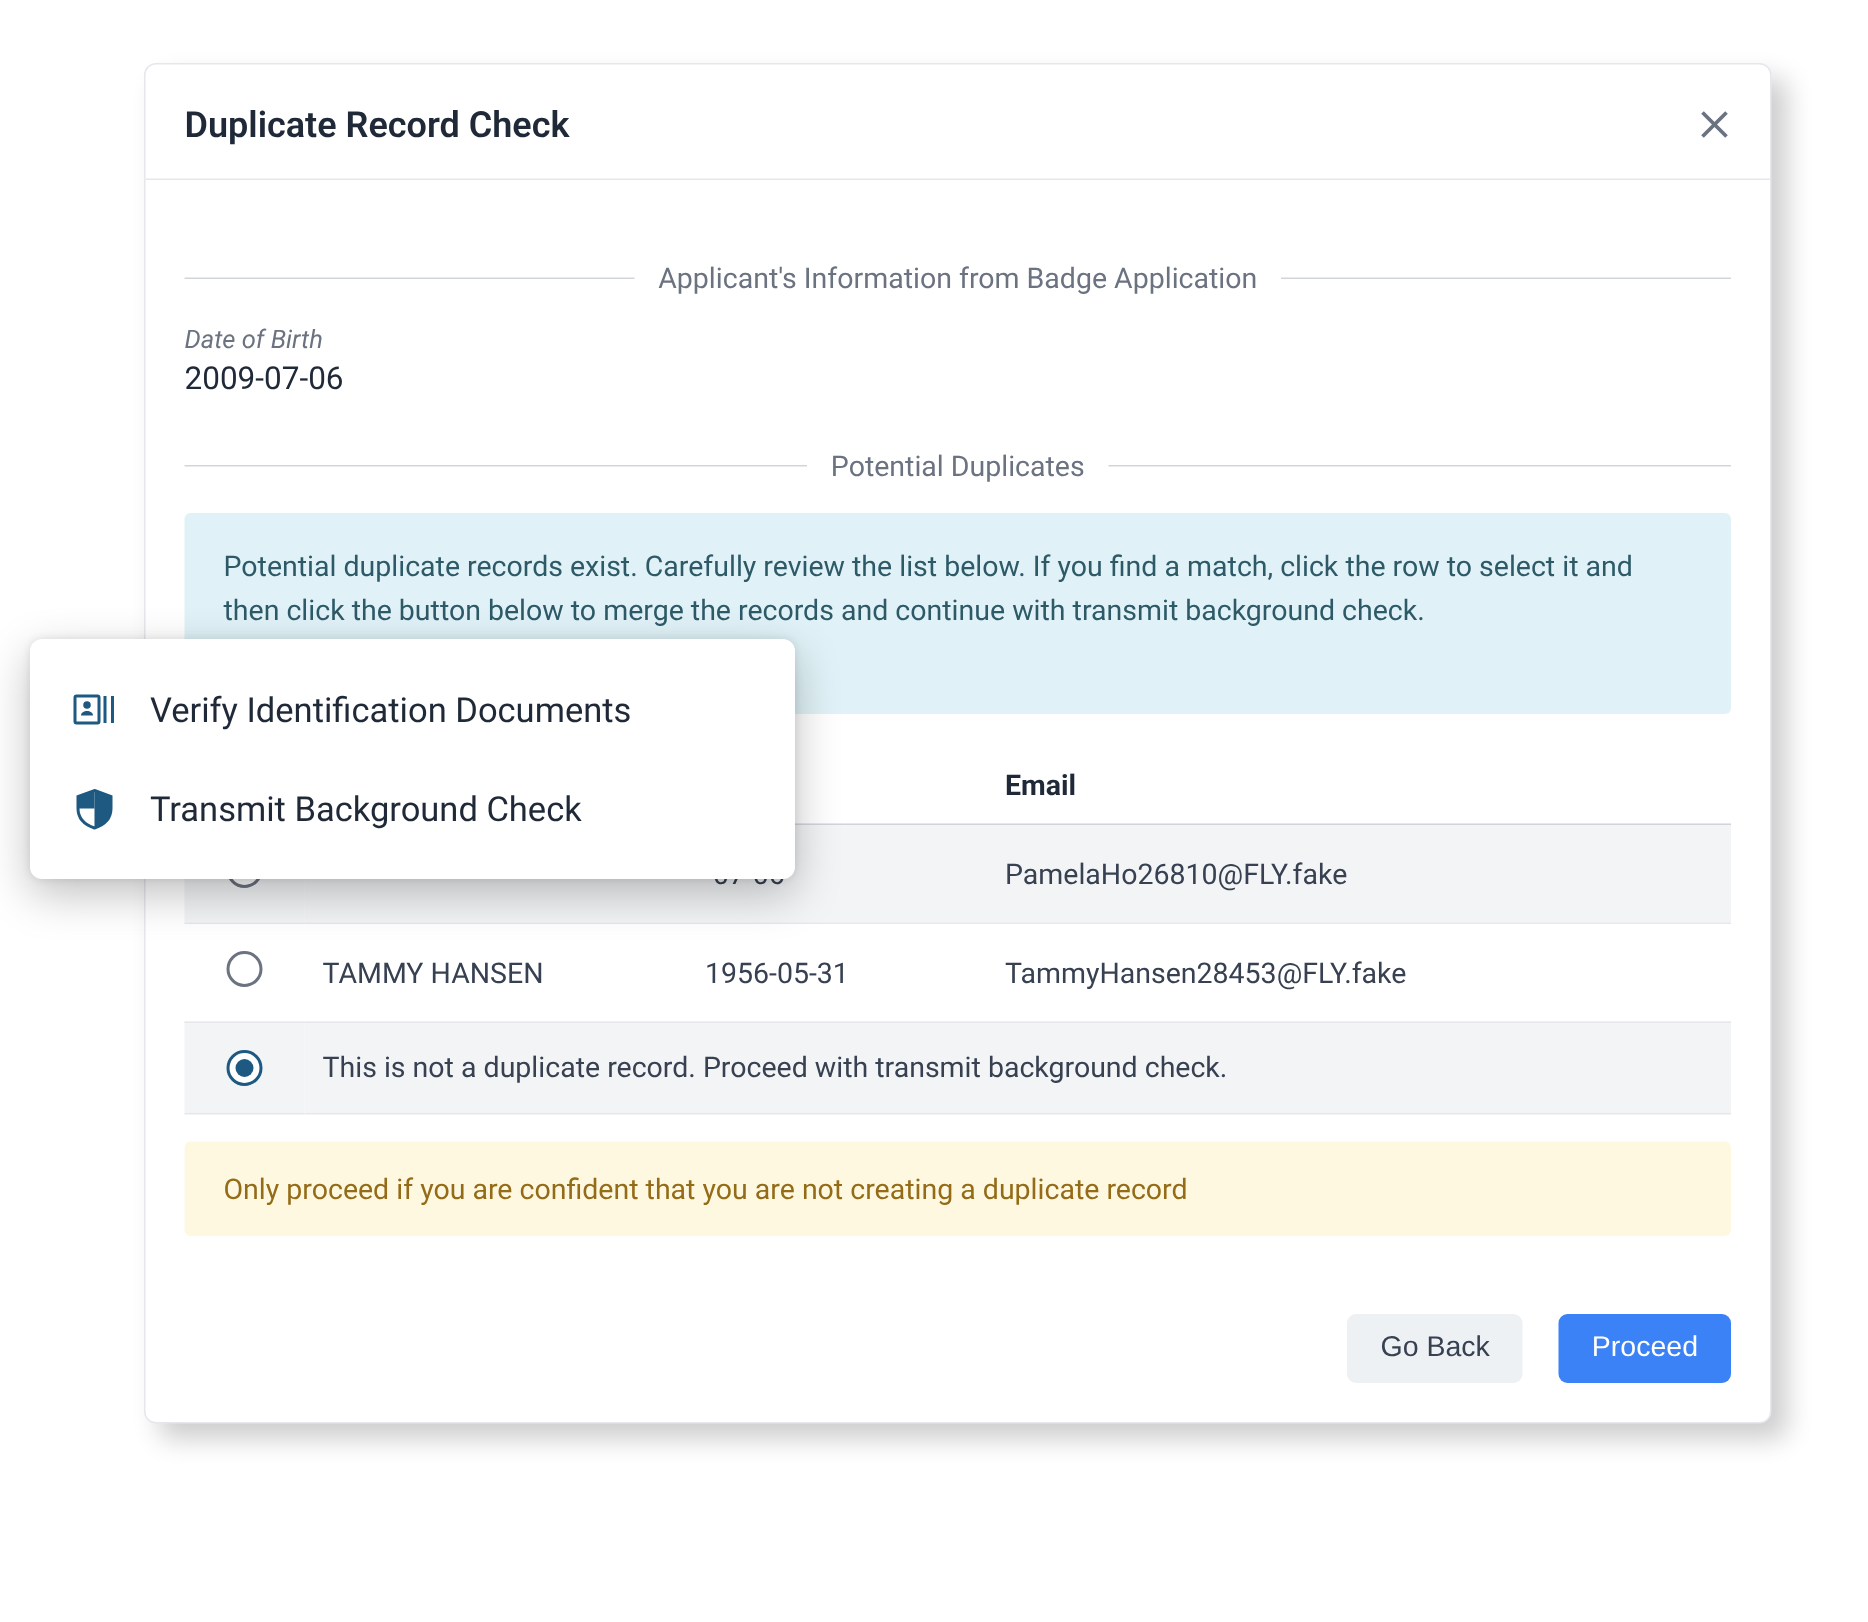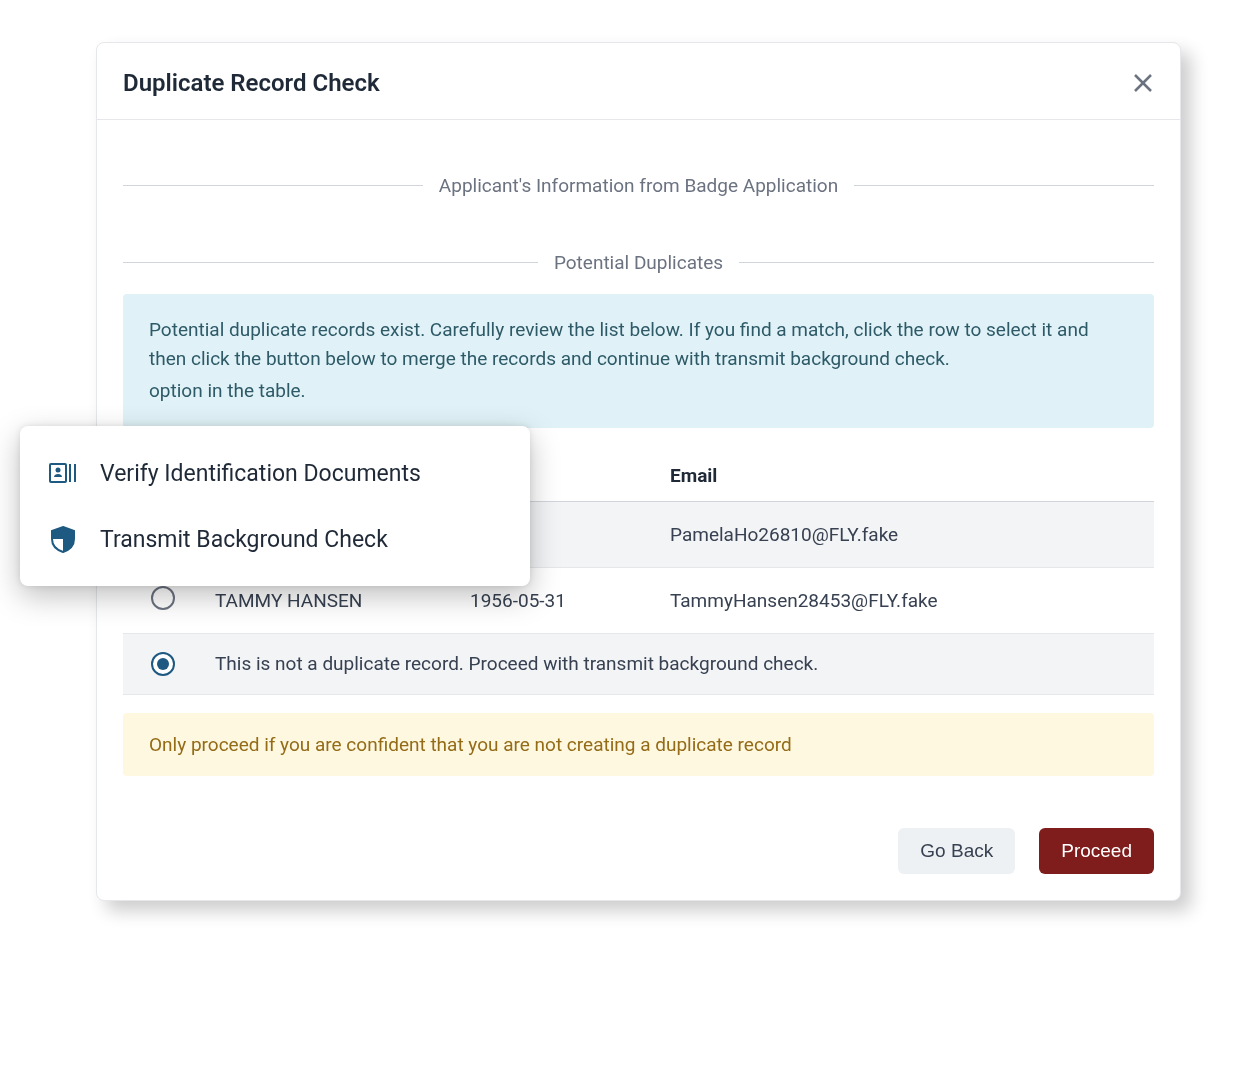--- a/index.html
+++ b/index.html
@@ -163,21 +163,21 @@
       font-size: 19px;
       border-radius: 6px;
       border: none;
       cursor: pointer;
     }
     .btn-secondary {
       background: #eef1f4;
       color: #374151;
     }
     .btn-primary {
-      background: #7f1d1d;
+      background: #3b82f6;
       color: #fff;
     }
     .popover {
       position: absolute;
       left: 20px;
       top: 426px;
       width: 510px;
       background: #fff;
       border-radius: 8px;
       box-shadow: 0 10px 30px rgba(0,0,0,0.25), 0 0 6px rgba(0,0,0,0.1);
@@ -216,20 +216,24 @@
       </span>
     </button>
   </div>
 
   <div class="modal-body">
     <div class="section-divider">
       <span class="section-divider-label">Applicant's Information from Badge Application</span>
     </div>
 
     <div class="info-grid">
+      <div class="info-item">
+        <div class="info-label">Date of Birth</div>
+        <div class="info-value">2009-07-06</div>
+      </div>
     </div>
 
     <div class="section-divider">
       <span class="section-divider-label">Potential Duplicates</span>
     </div>
 
     <div class="info-box">
       <p>Potential duplicate records exist. Carefully review the list below. If you find a match, click the row to select it and then click the button below to merge the records and continue with transmit background check.</p>
       <p>option in the table.</p>
     </div>

